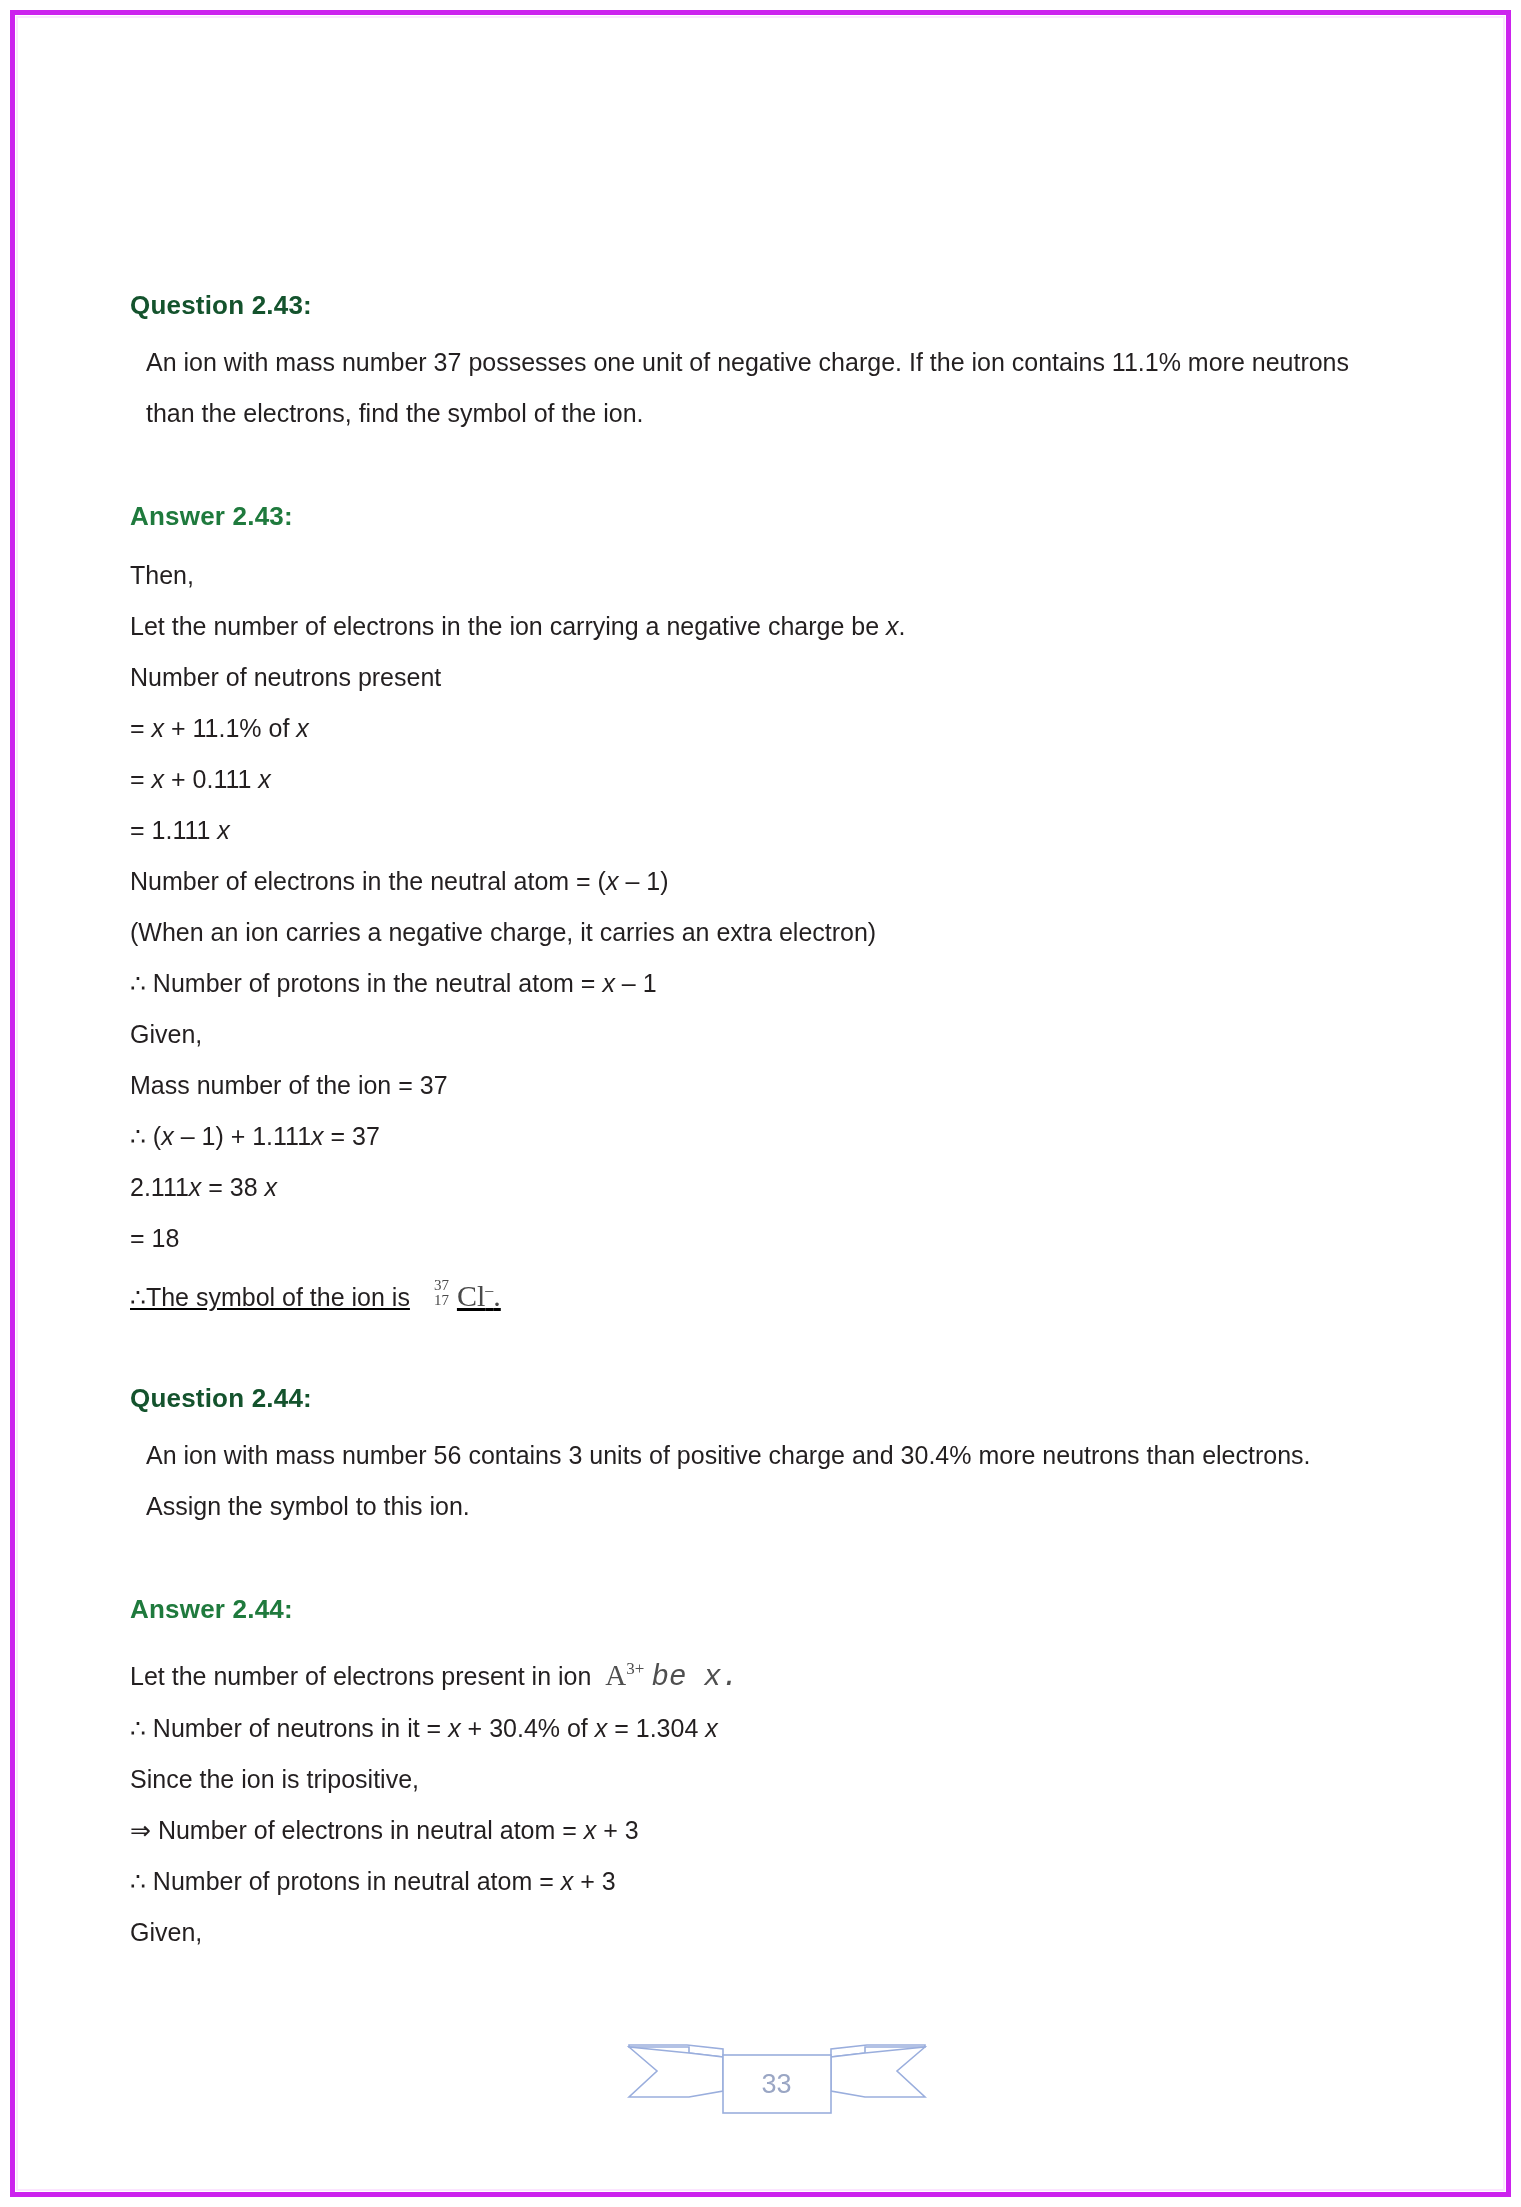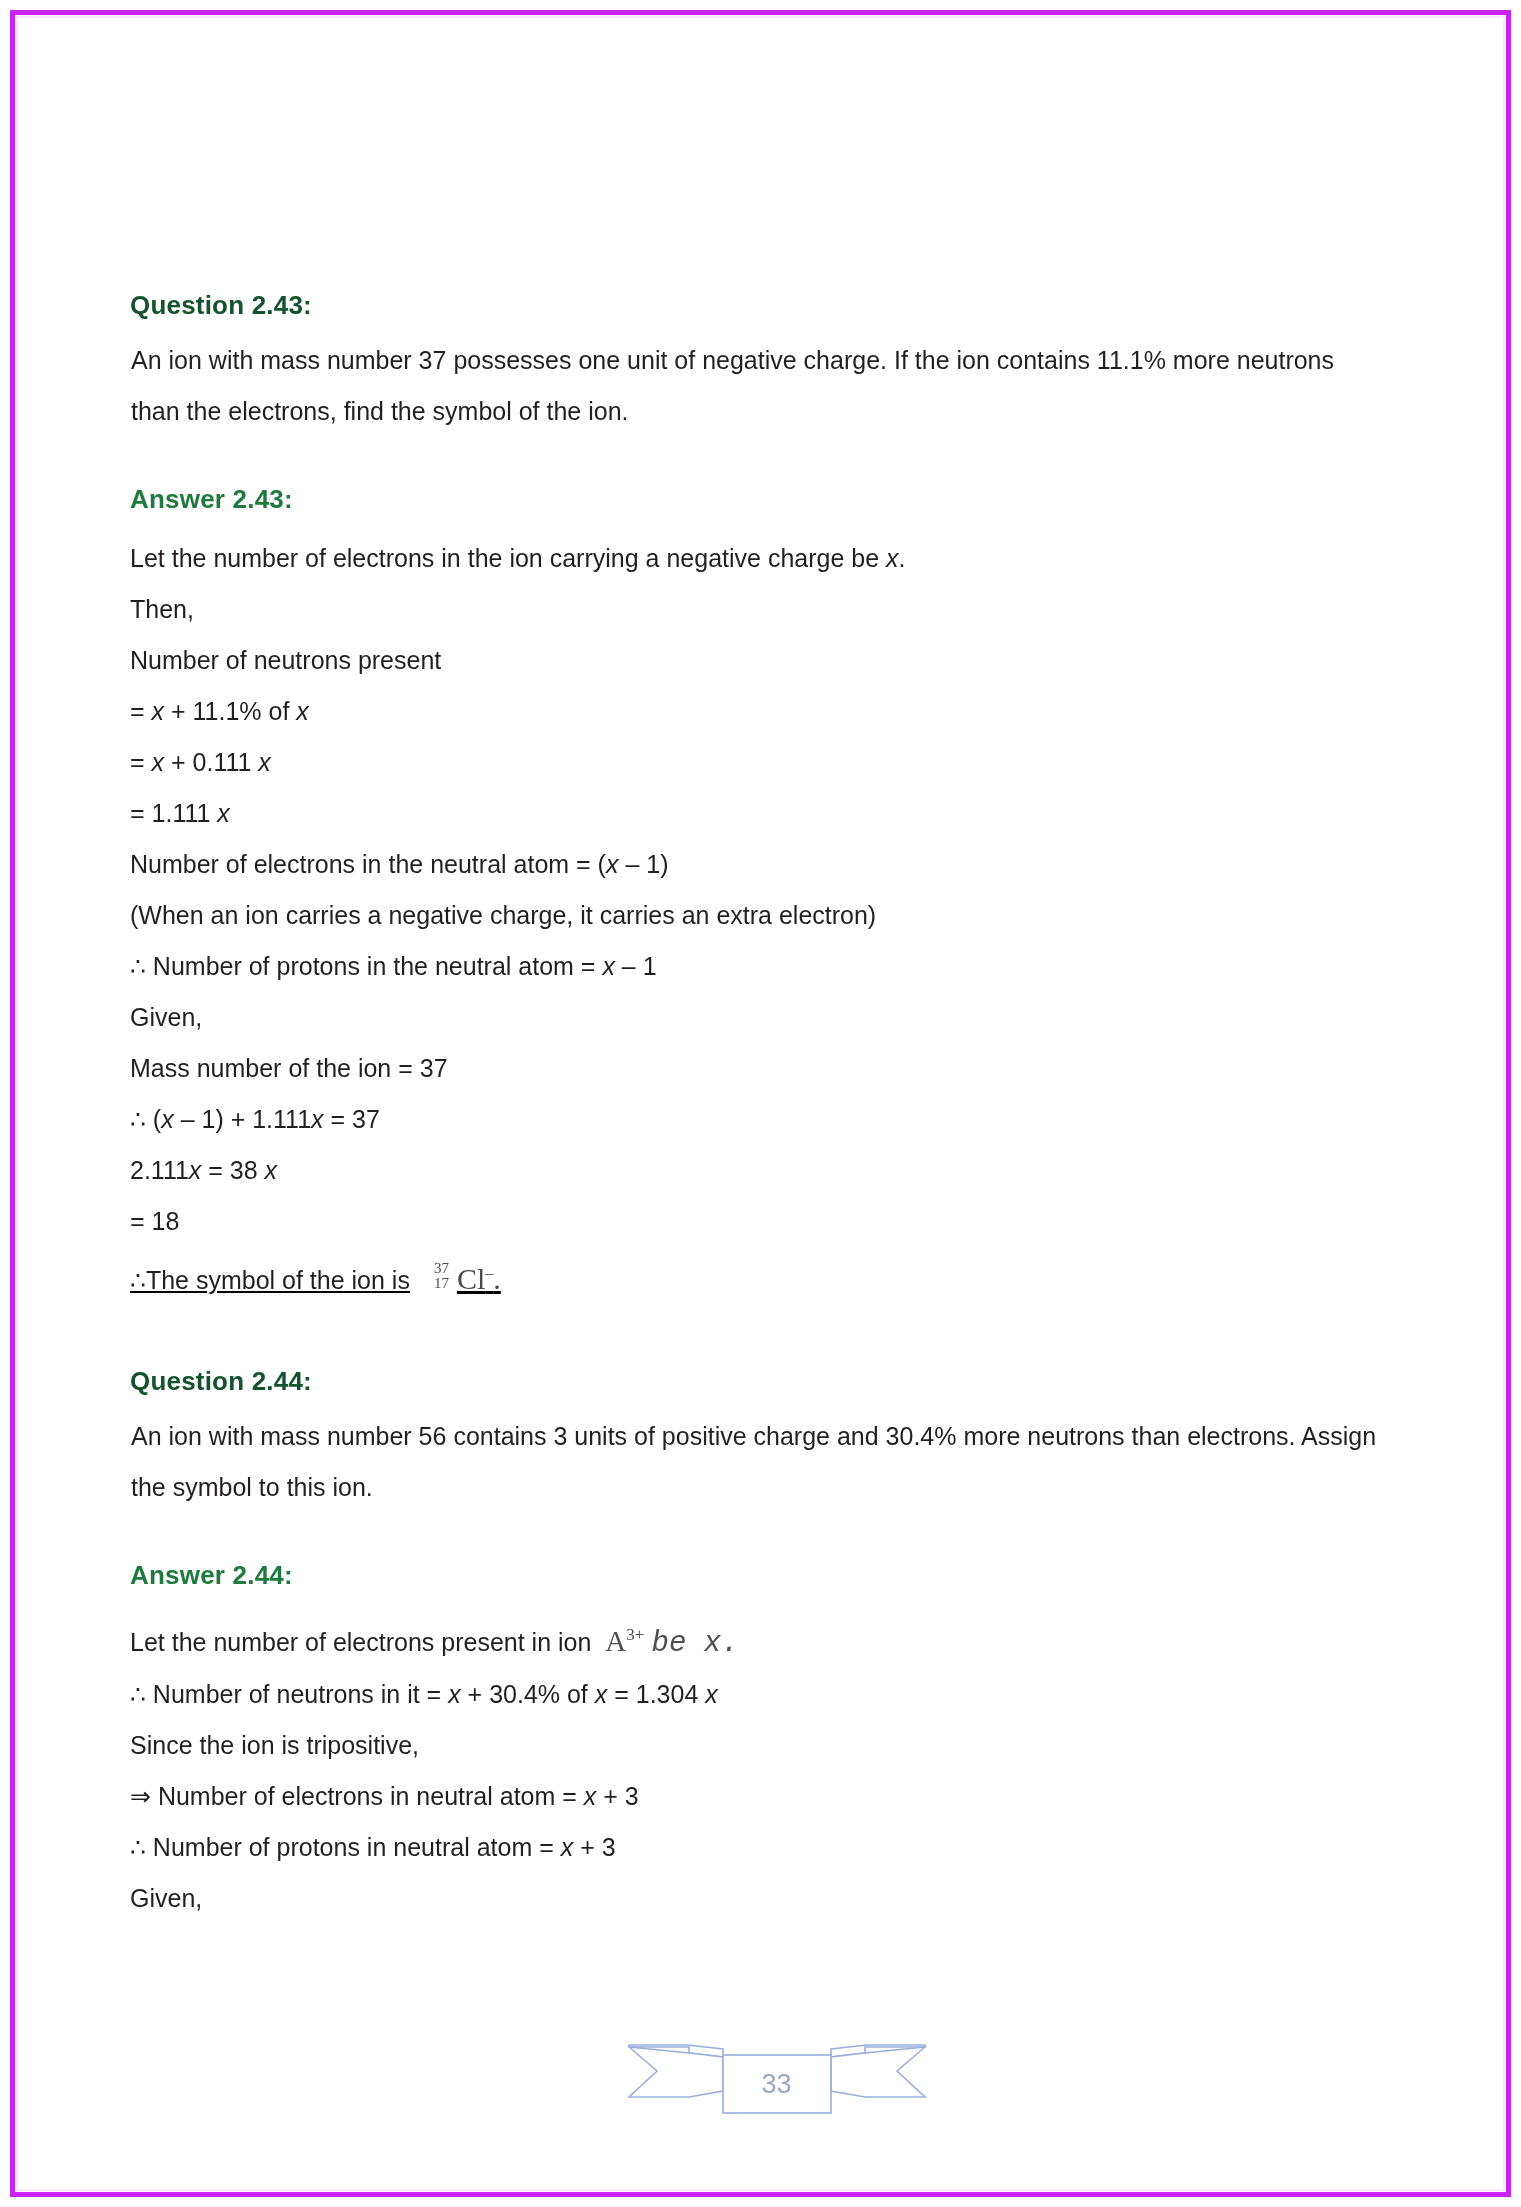--- a/index.html
+++ b/index.html
@@ -60,21 +60,21 @@
     font-weight: bold;
     font-size: 26px;
     letter-spacing: 0.2px;
     margin: 0 0 18px 0;
   }
 
   .para {
     color: #231f20;
     font-size: 25px;
     line-height: 51px;
-    margin: 1px;
+    margin: 16px;
     max-width: 1255px;
   }
 
   .line {
     color: #231f20;
     font-size: 25px;
     line-height: 51px;
     margin: 0;
     white-space: pre-wrap;
   }
@@ -165,22 +165,22 @@
     <div>
       <p class="q-heading">Question 2.43:</p>
       <p class="para">An ion with mass number 37 possesses one unit of negative charge. If the ion contains 11.1% more neutrons than the electrons, find the symbol of the ion.</p>
     </div>
 
     <div class="gap-after-question"></div>
 
     <div>
       <p class="a-heading">Answer 2.43:</p>
 
+      <p class="line">Then,</p>
       <p class="line">Let the number of electrons in the ion carrying a negative charge be <span class="var">x</span>.</p>
-      <p class="line">Then,</p>
       <p class="line">Number of neutrons present</p>
       <p class="line">= <span class="var">x</span> + 11.1% of <span class="var">x</span></p>
       <p class="line">= <span class="var">x</span> + 0.111 <span class="var">x</span></p>
       <p class="line">= 1.111 <span class="var">x</span></p>
       <p class="line">Number of electrons in the neutral atom = (<span class="var">x</span> – 1)</p>
       <p class="line">(When an ion carries a negative charge, it carries an extra electron)</p>
       <p class="line">∴ Number of protons in the neutral atom = <span class="var">x</span> – 1</p>
       <p class="line">Given,</p>
       <p class="line">Mass number of the ion = 37</p>
       <p class="line">∴ (<span class="var">x</span> – 1) + 1.111<span class="var">x</span> = 37</p>

